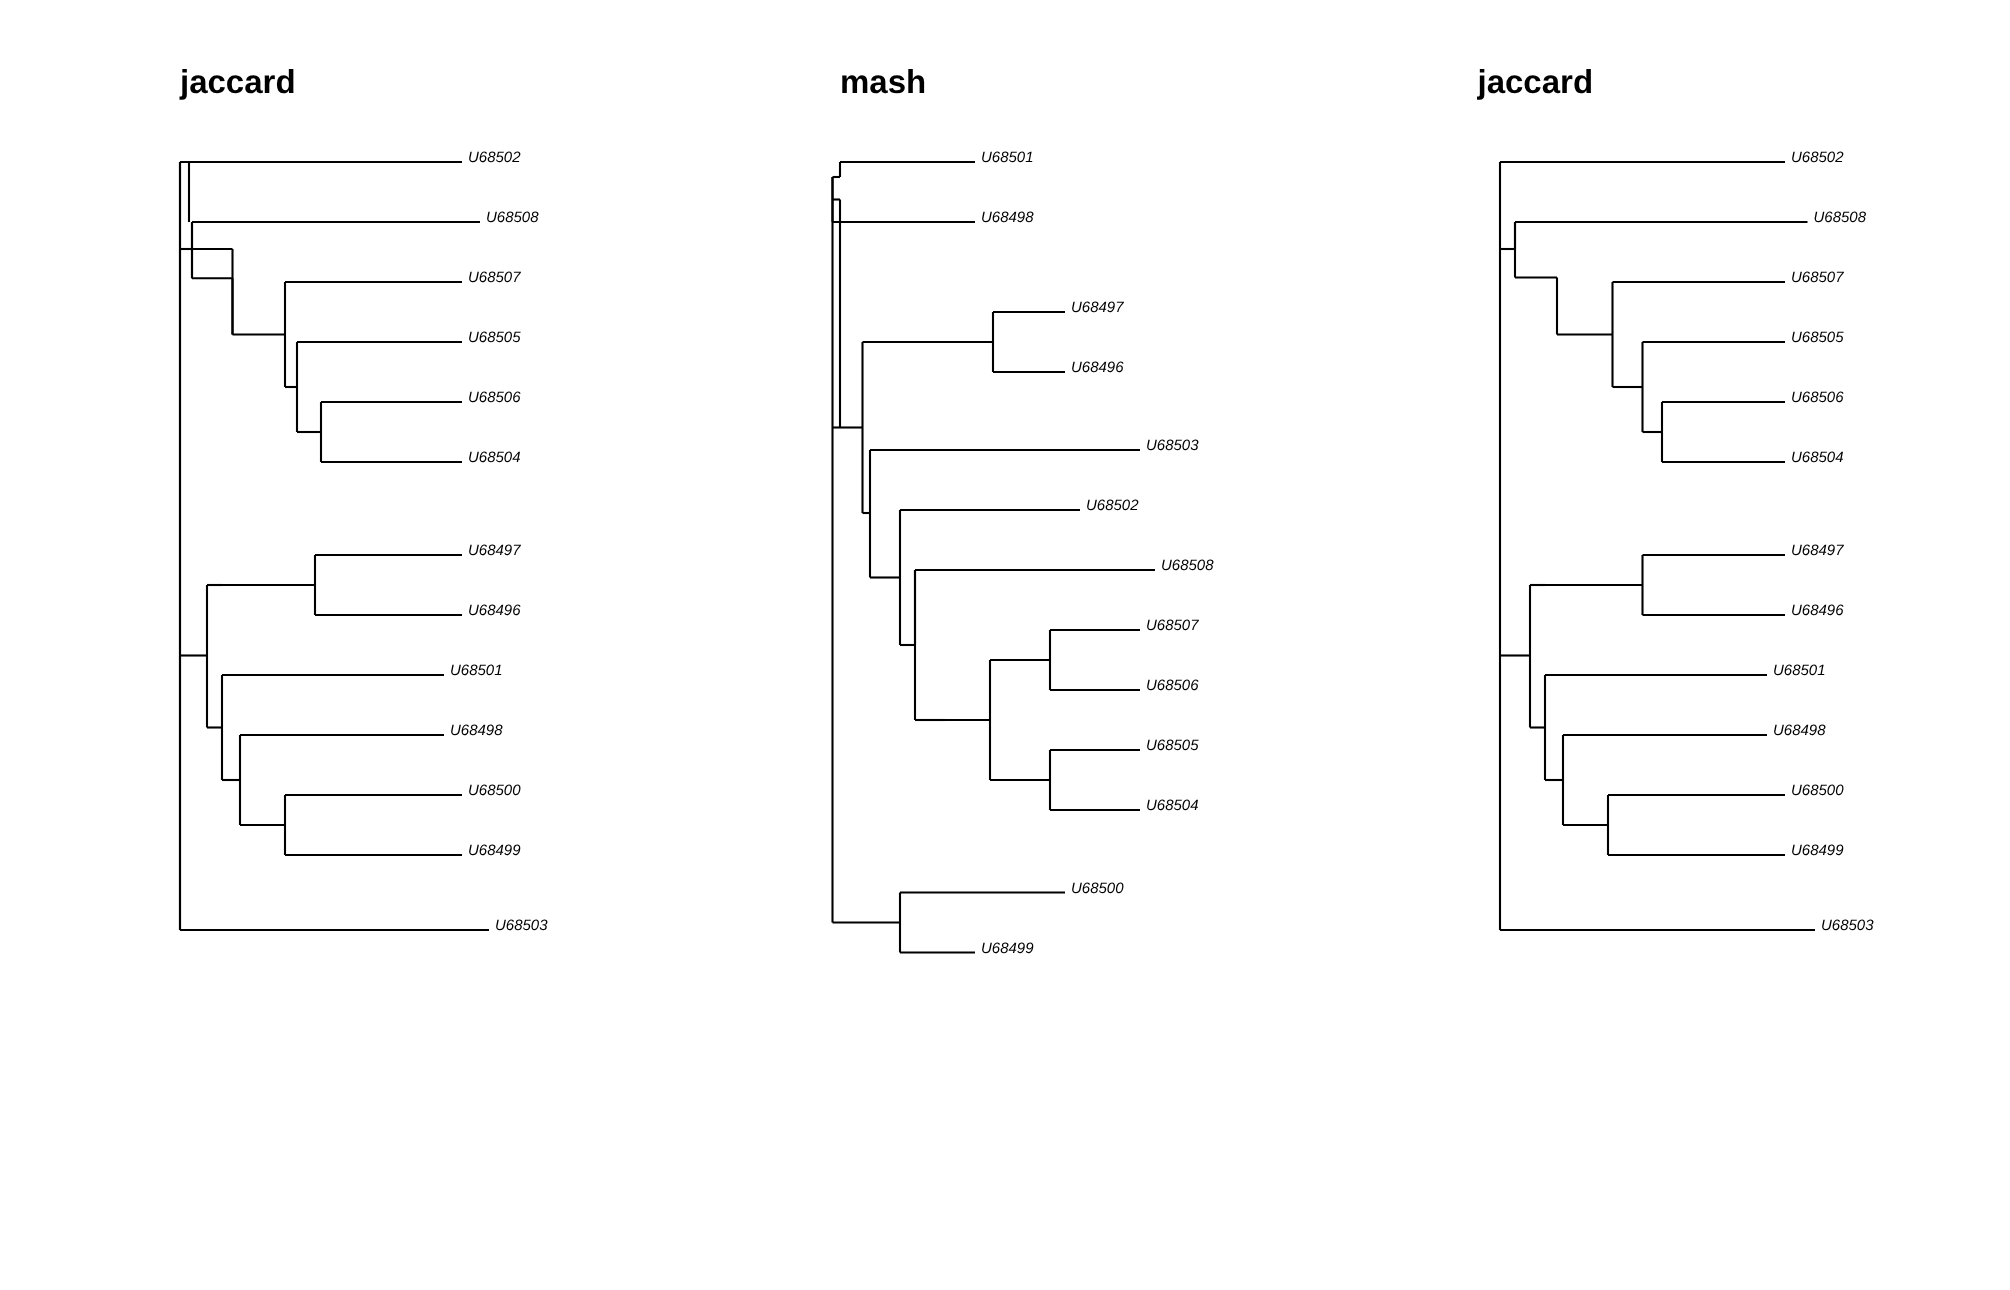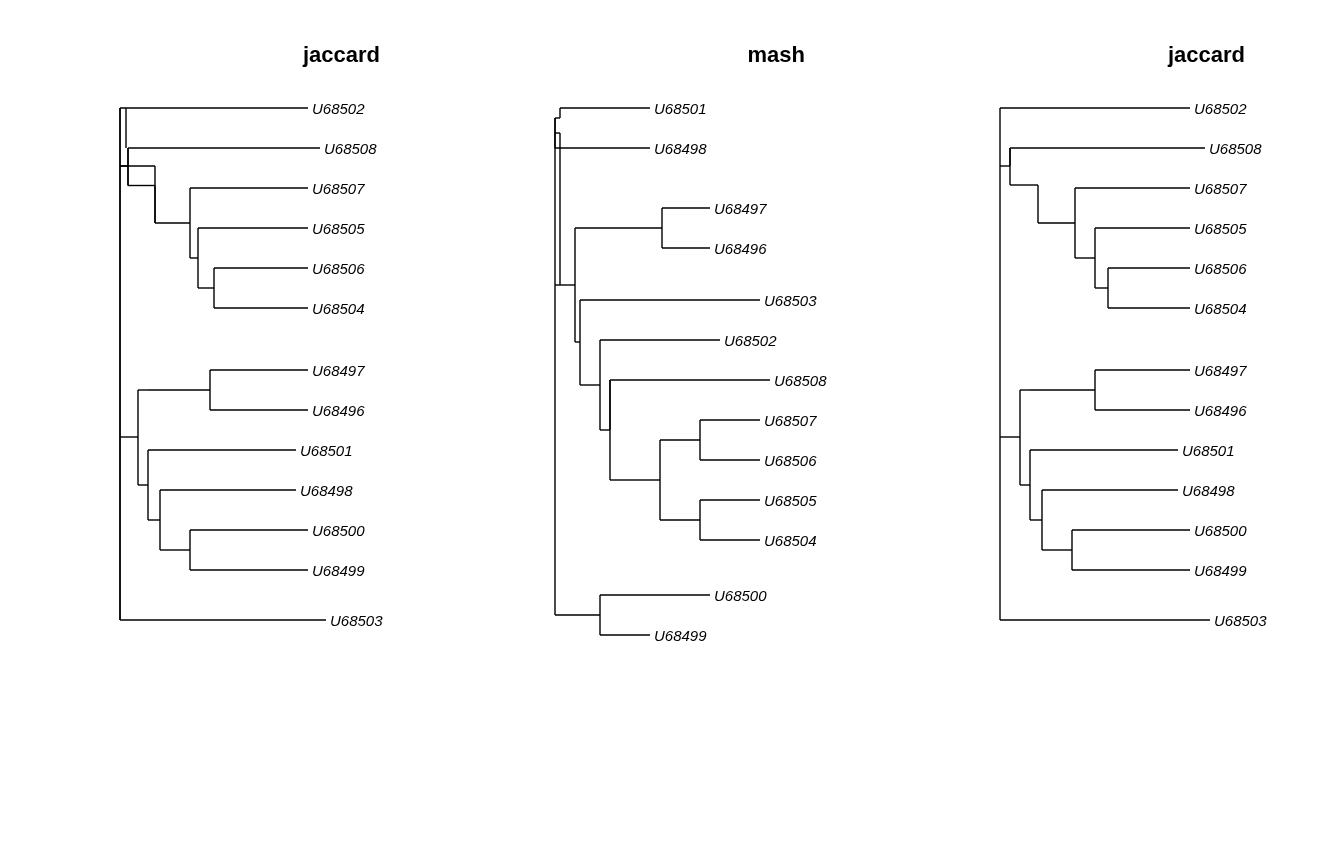--- a/index.html
+++ b/index.html
@@ -6,46 +6,46 @@
     margin: 0;
     padding: 0;
     background: #ffffff;
     width: 1340px;
     height: 860px;
     font-family: Arial, Helvetica, sans-serif;
   }
   .panel-title {
     font-weight: bold;
     font-size: 22px;
-    text-align: right;
+    text-align: left;
     position: absolute;
   }
   .tip-label {
     font-style: italic;
-    font-size: 15px;
+    font-size: 10px;
     position: absolute;
     white-space: nowrap;
     color: #000;
   }
   svg {
     position: absolute;
     top: 0;
     left: 0;
   }
   path {
     stroke: #000;
     stroke-width: 1.4;
     fill: none;
   }
 </style>
 </head>
 <body>
 
 <div class="panel-title" style="left:120px; top:42px; width:260px">jaccard</div>
-<div class="panel-title" style="left:545px; top:42px; width:260px">mash</div>
+<div class="panel-title" style="left:560px; top:42px; width:260px">mash</div>
 <div class="panel-title" style="left:985px; top:42px; width:260px">jaccard</div>
 
 <svg width="1340" height="860">
 
 <path d="M120 108 H308"></path>
 
 <path d="M128 148 H320"></path>
 
 <path d="M190 188 H308"></path>
 

